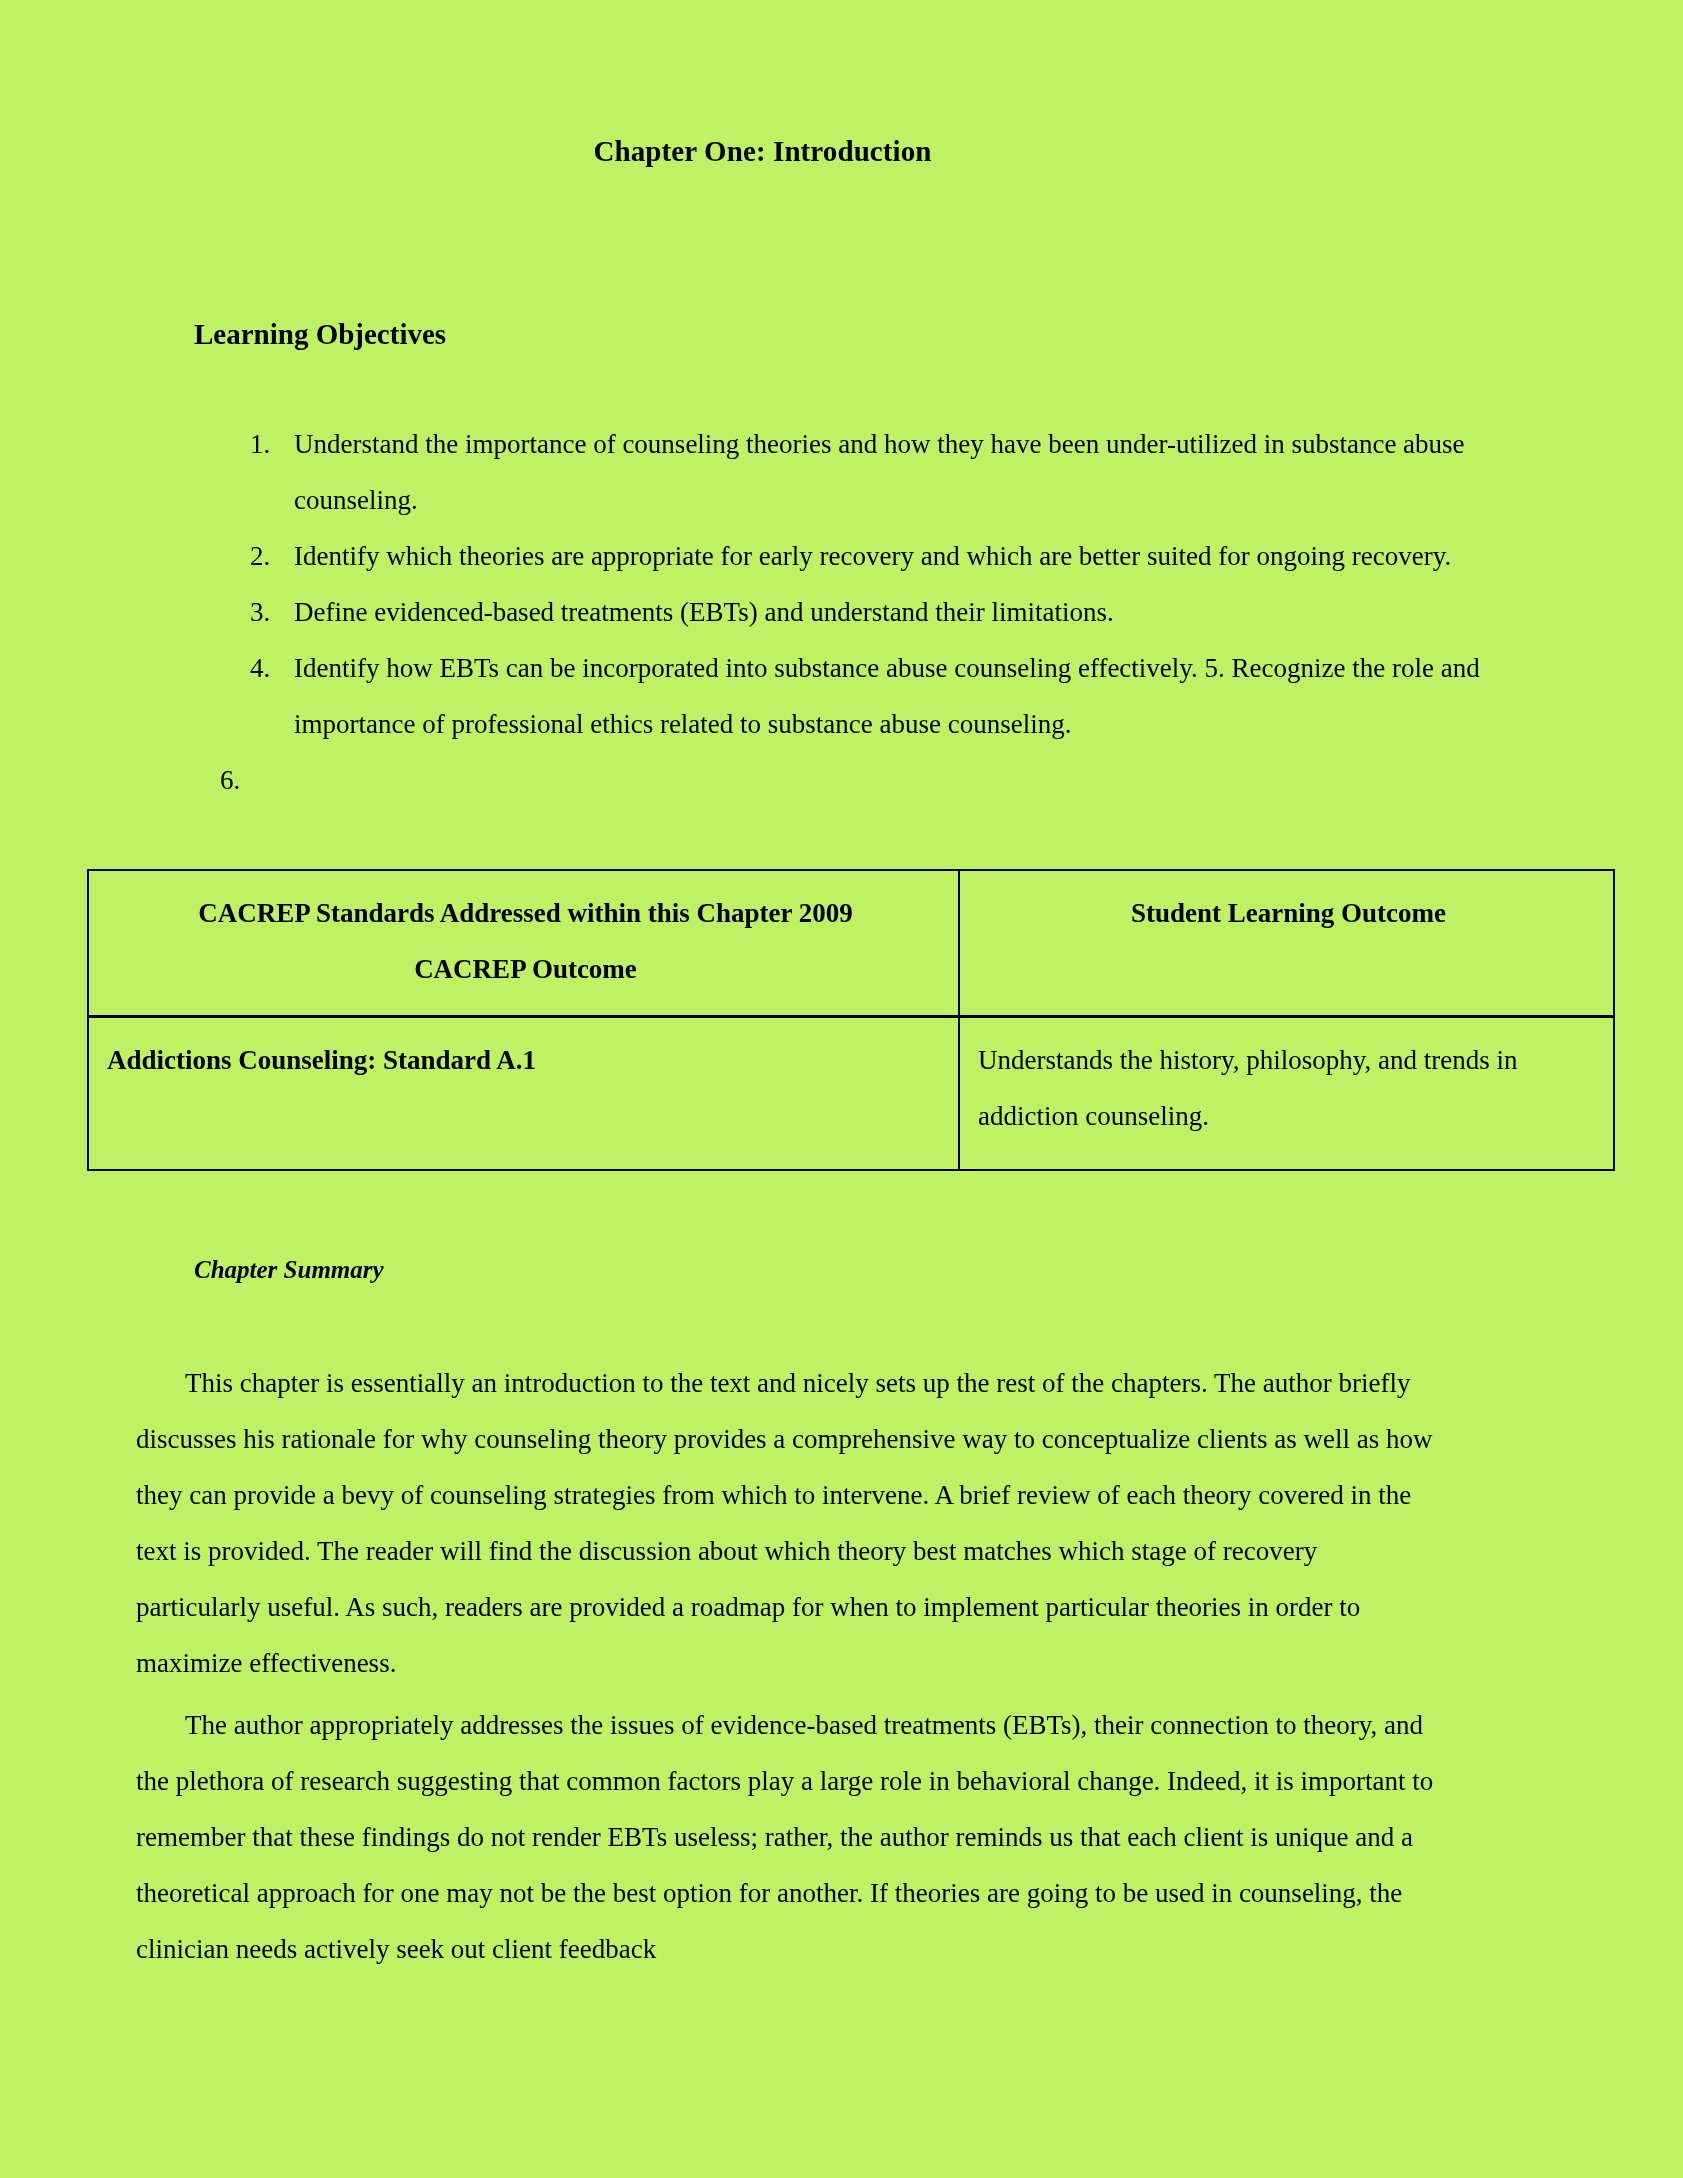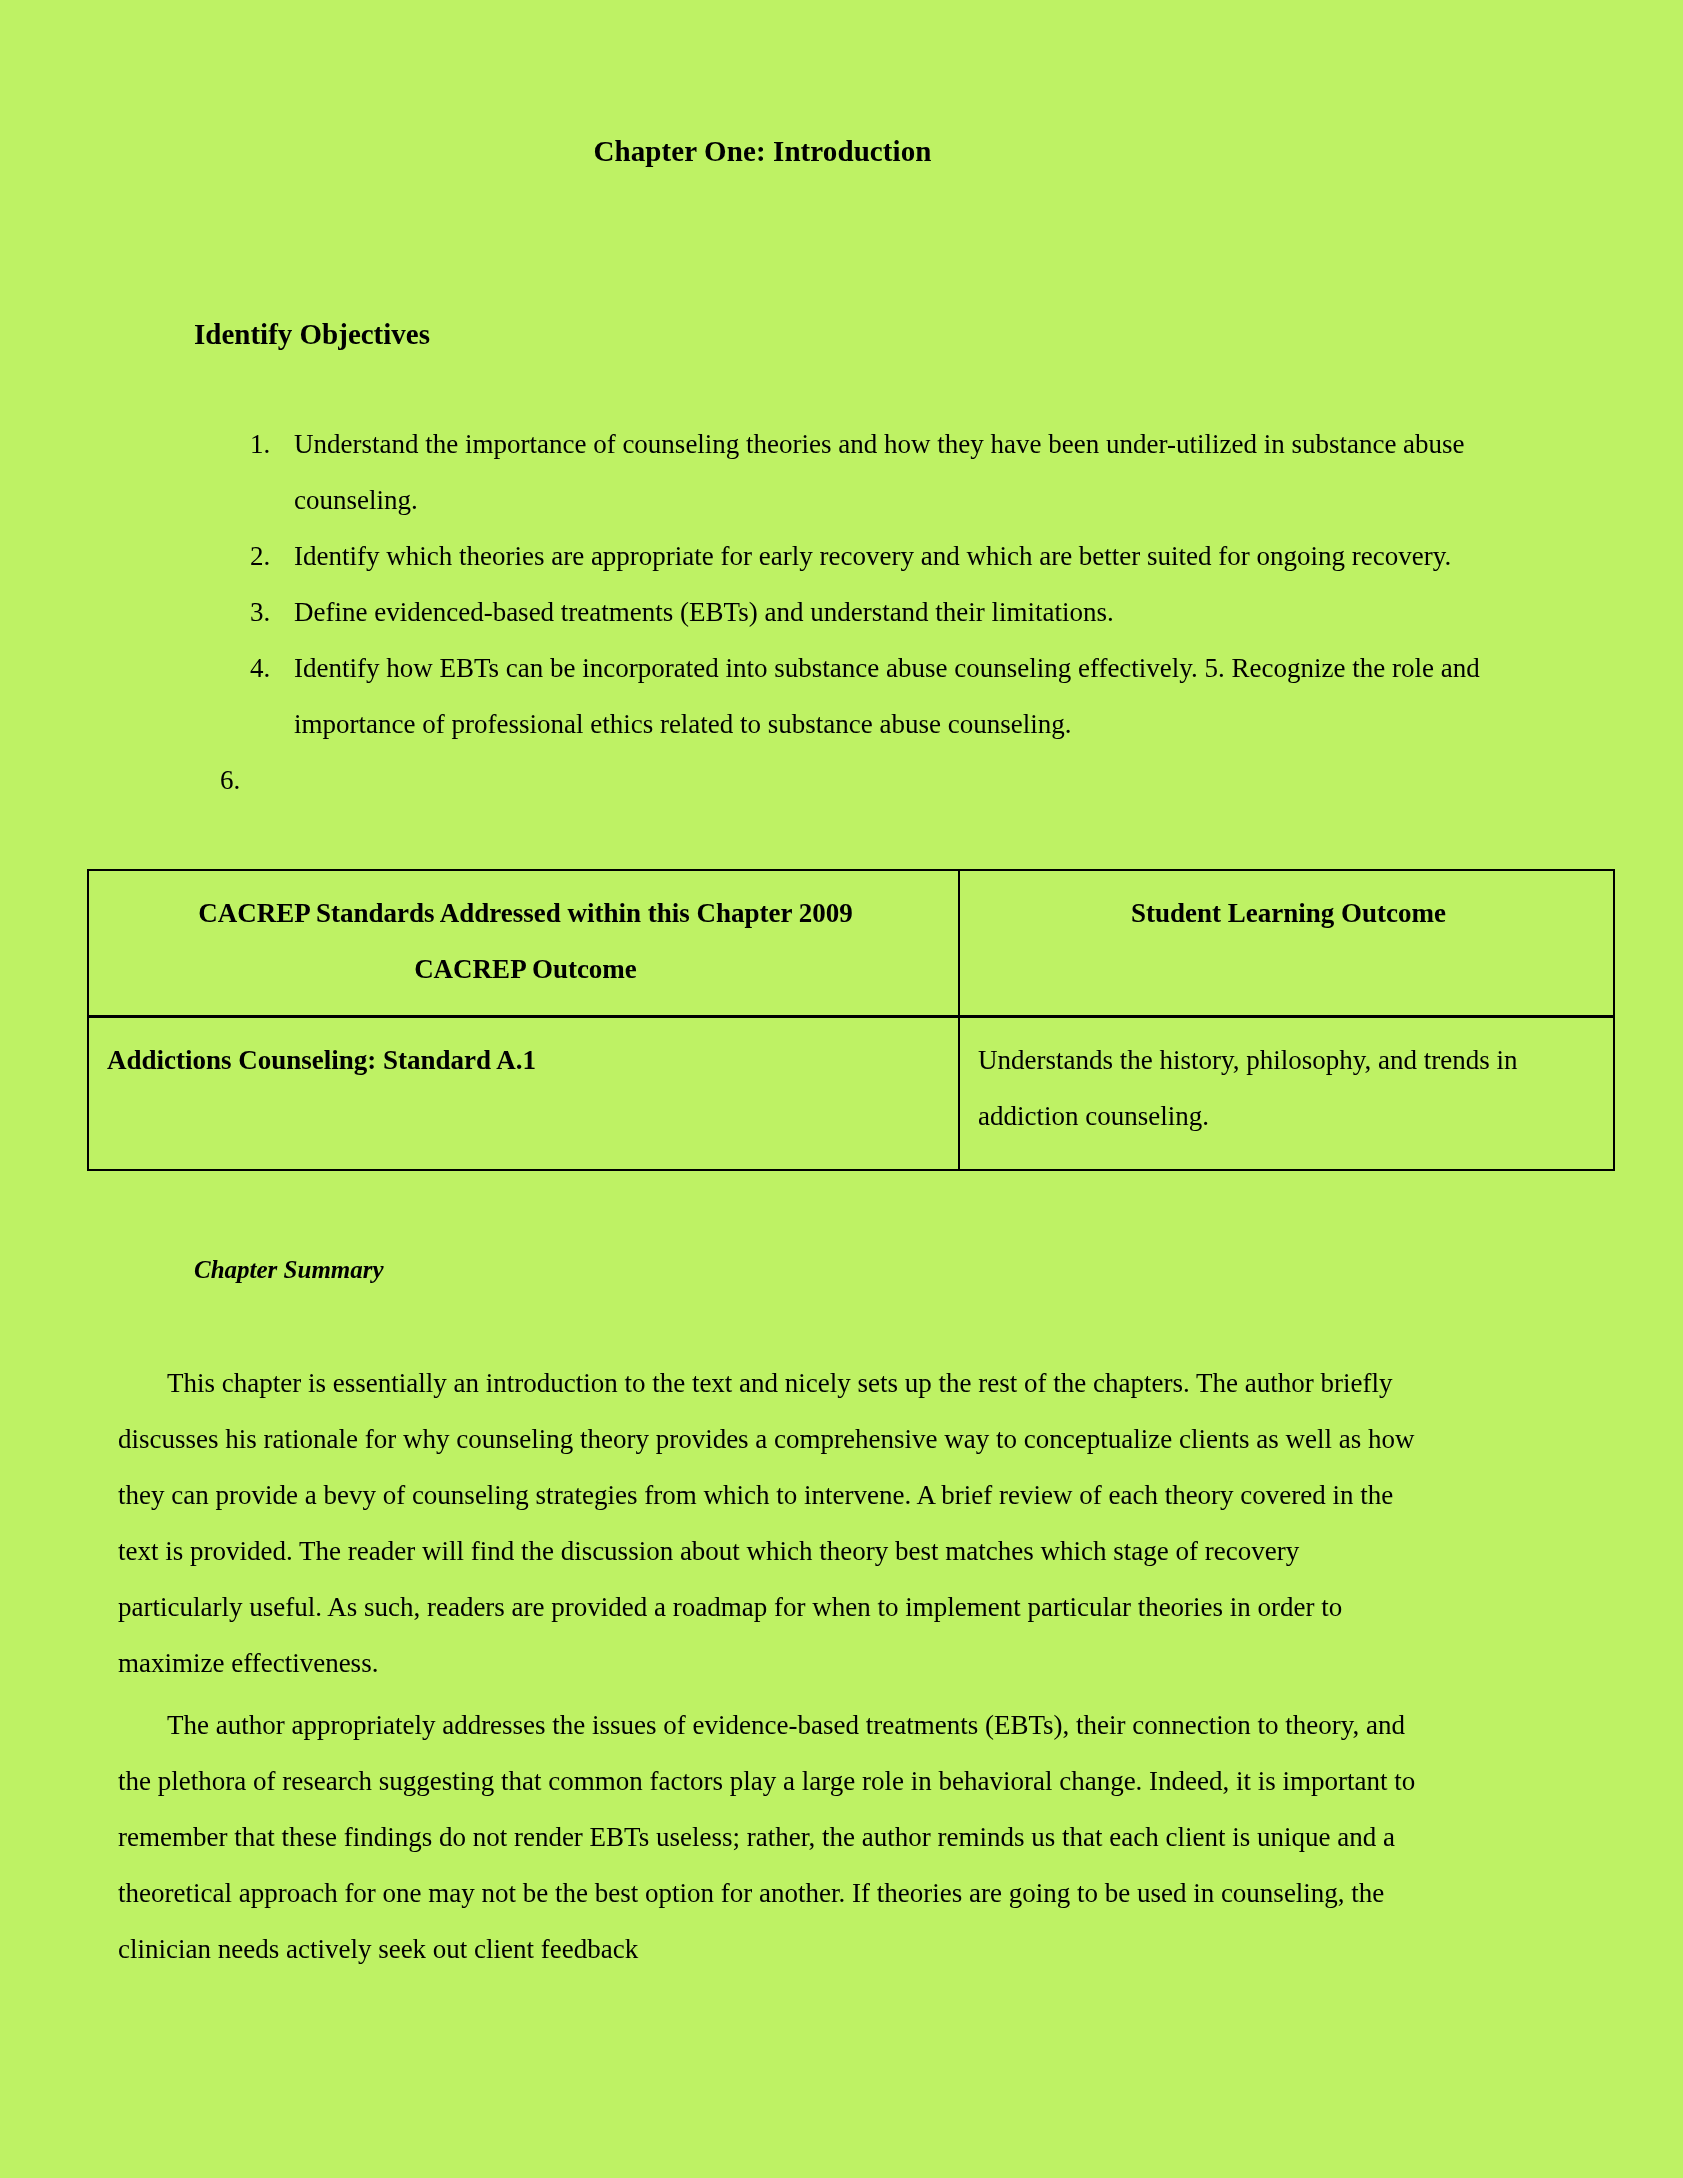--- a/index.html
+++ b/index.html
@@ -112,42 +112,43 @@
     font-weight: bold;
     font-size: 25px;
     margin: 0;
     padding-left: 194px;
     padding-top: 85px;
     font-style: italic;
   }
 
   
   .body-copy {
-    padding-left: 118px;
+    padding-left: 88px;
     padding-top: 71px;
     width: 1307px;
     box-sizing: content-box;
+    margin-left: 48px;
   }
   .body-copy p {
     margin: 0 0 6px 0;
     font-size: 27px;
     line-height: 56px;
     text-indent: 49px;
     text-align: left;
     max-width: 1302px;
   }
 </style>
 </head>
 <body>
 
 <div class="page">
 
   <h1 class="doc-title">Chapter One: Introduction</h1>
 
-  <h2 class="section-heading">Identify Objectives</h2>
+  <h2 class="section-heading">Learning Objectives</h2>
 
   <ol class="objectives">
     <li>
       <span class="marker">1.</span>
       <span>Understand the importance of counseling theories and how they have been under-utilized in substance abuse counseling.</span>
     </li>
     <li>
       <span class="marker">2.</span>
       <span>Identify which theories are appropriate for early recovery and which are better suited for ongoing recovery.</span>
     </li>

